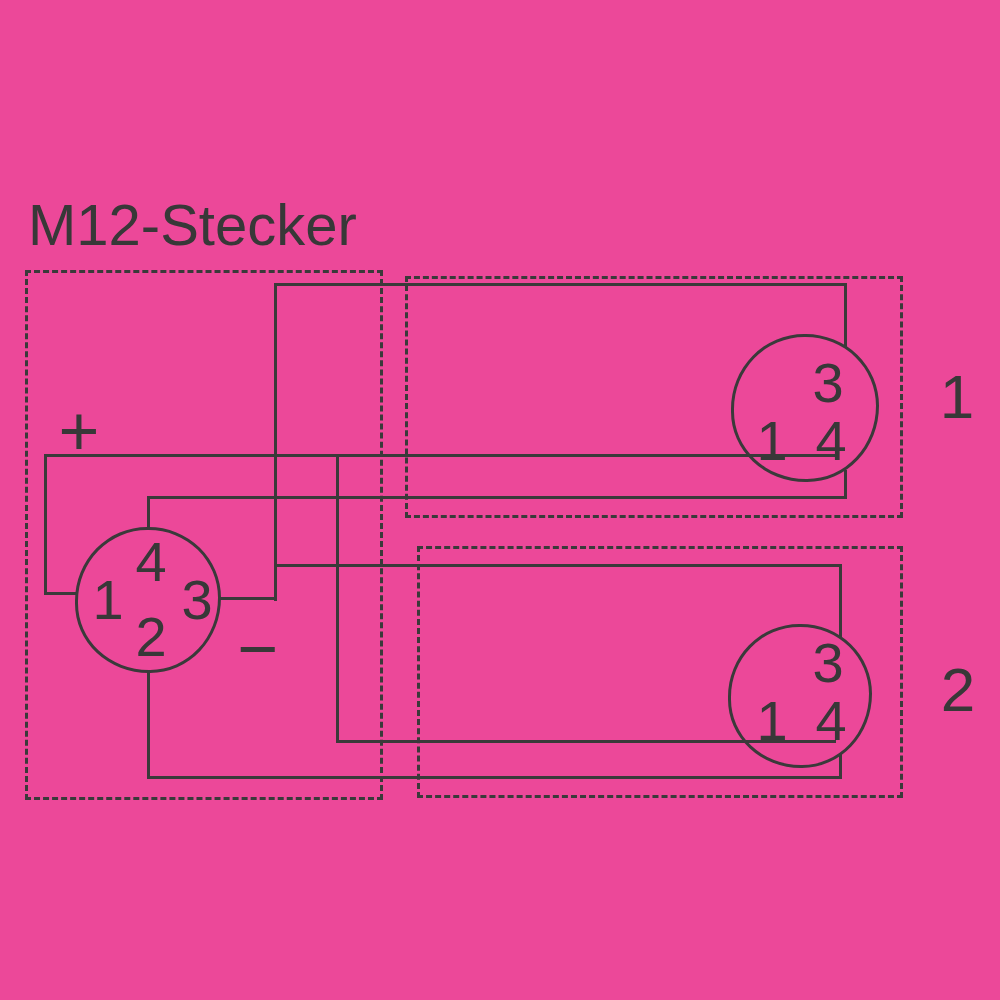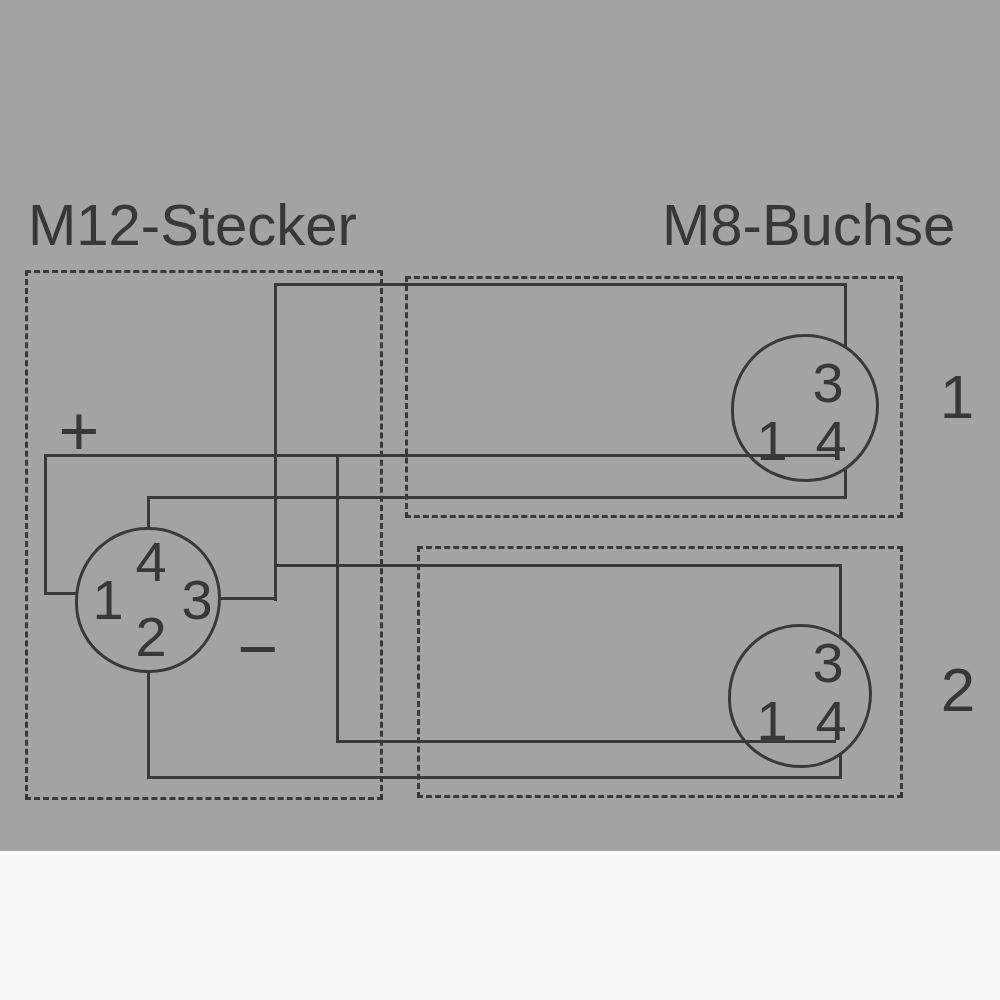--- a/index.html
+++ b/index.html
@@ -1,38 +1,37 @@
 <!DOCTYPE html>
 <html><head>
 <meta charset="utf-8">
 <style>
   html,body{margin:0;padding:0;background:#f8f8f8;}
   .canvas{
-    position:relative;width:1000px;height:851px;background:#a3a3a3;
+    position:relative;width:1000px;height:1000px;background:#ec4899;
     font-family:"Liberation Sans",sans-serif;color:#383838;overflow:hidden;
   }
   .title{position:absolute;font-size:58px;line-height:1;white-space:nowrap;font-weight:400;}
   .wire{position:absolute;background:#3a3a3a;}
   .dashed-box{position:absolute;border:3px dashed #3a3a3a;box-sizing:border-box;}
   .circle{
     position:absolute;border:3px solid #3a3a3a;box-sizing:border-box;
     border-radius:50% 50% 49% 51% / 51% 49% 52% 48%;background:transparent;
   }
   .lbl{position:absolute;transform:translate(-50%,-50%);line-height:1;white-space:nowrap;}
   .pin{font-size:56px;}
   .sock-num{font-size:62px;}
   .sign{font-size:70px;}
 </style>
 </head>
 <body>
 
 <div class="canvas">
 
   <div class="title" style="left:28px;top:196px;">M12-Stecker</div>
-  <div class="title" style="left:662px;top:196px;">M8-Buchse</div>
 
   <div class="dashed-box" style="left:25px;top:270px;width:358px;height:530px;"></div>
   <div class="dashed-box" style="left:405px;top:276px;width:498px;height:242px;"></div>
   <div class="dashed-box" style="left:417px;top:546px;width:486px;height:252px;"></div>
 
   <div class="wire" style="left:275px;top:283px;width:572px;height:3px;"></div>
   <div class="wire" style="left:274px;top:283px;width:3px;height:318px;"></div>
   <div class="wire" style="left:219px;top:597px;width:58px;height:3px;"></div>
   <div class="wire" style="left:844px;top:283px;width:3px;height:64px;"></div>
   <div class="wire" style="left:44px;top:454px;width:795px;height:3px;"></div>

